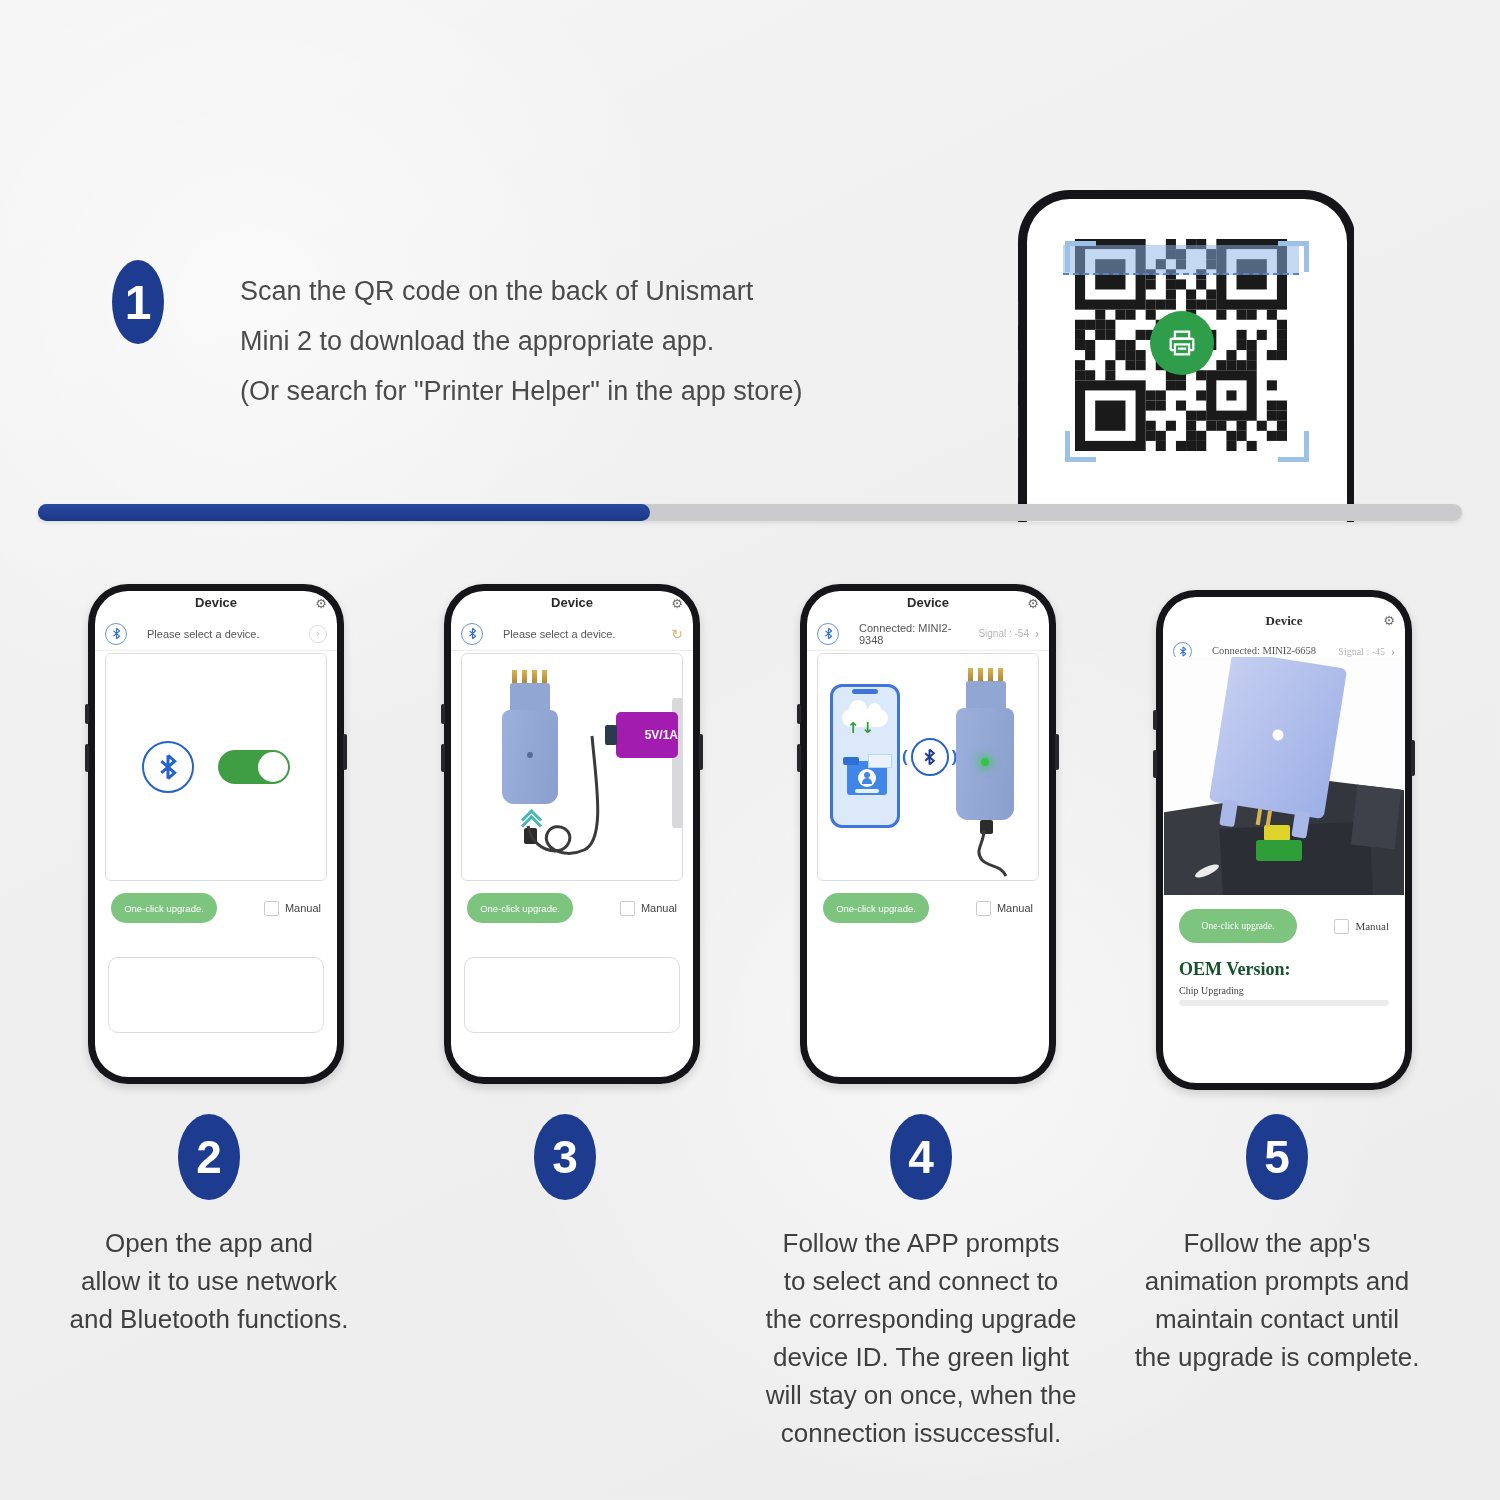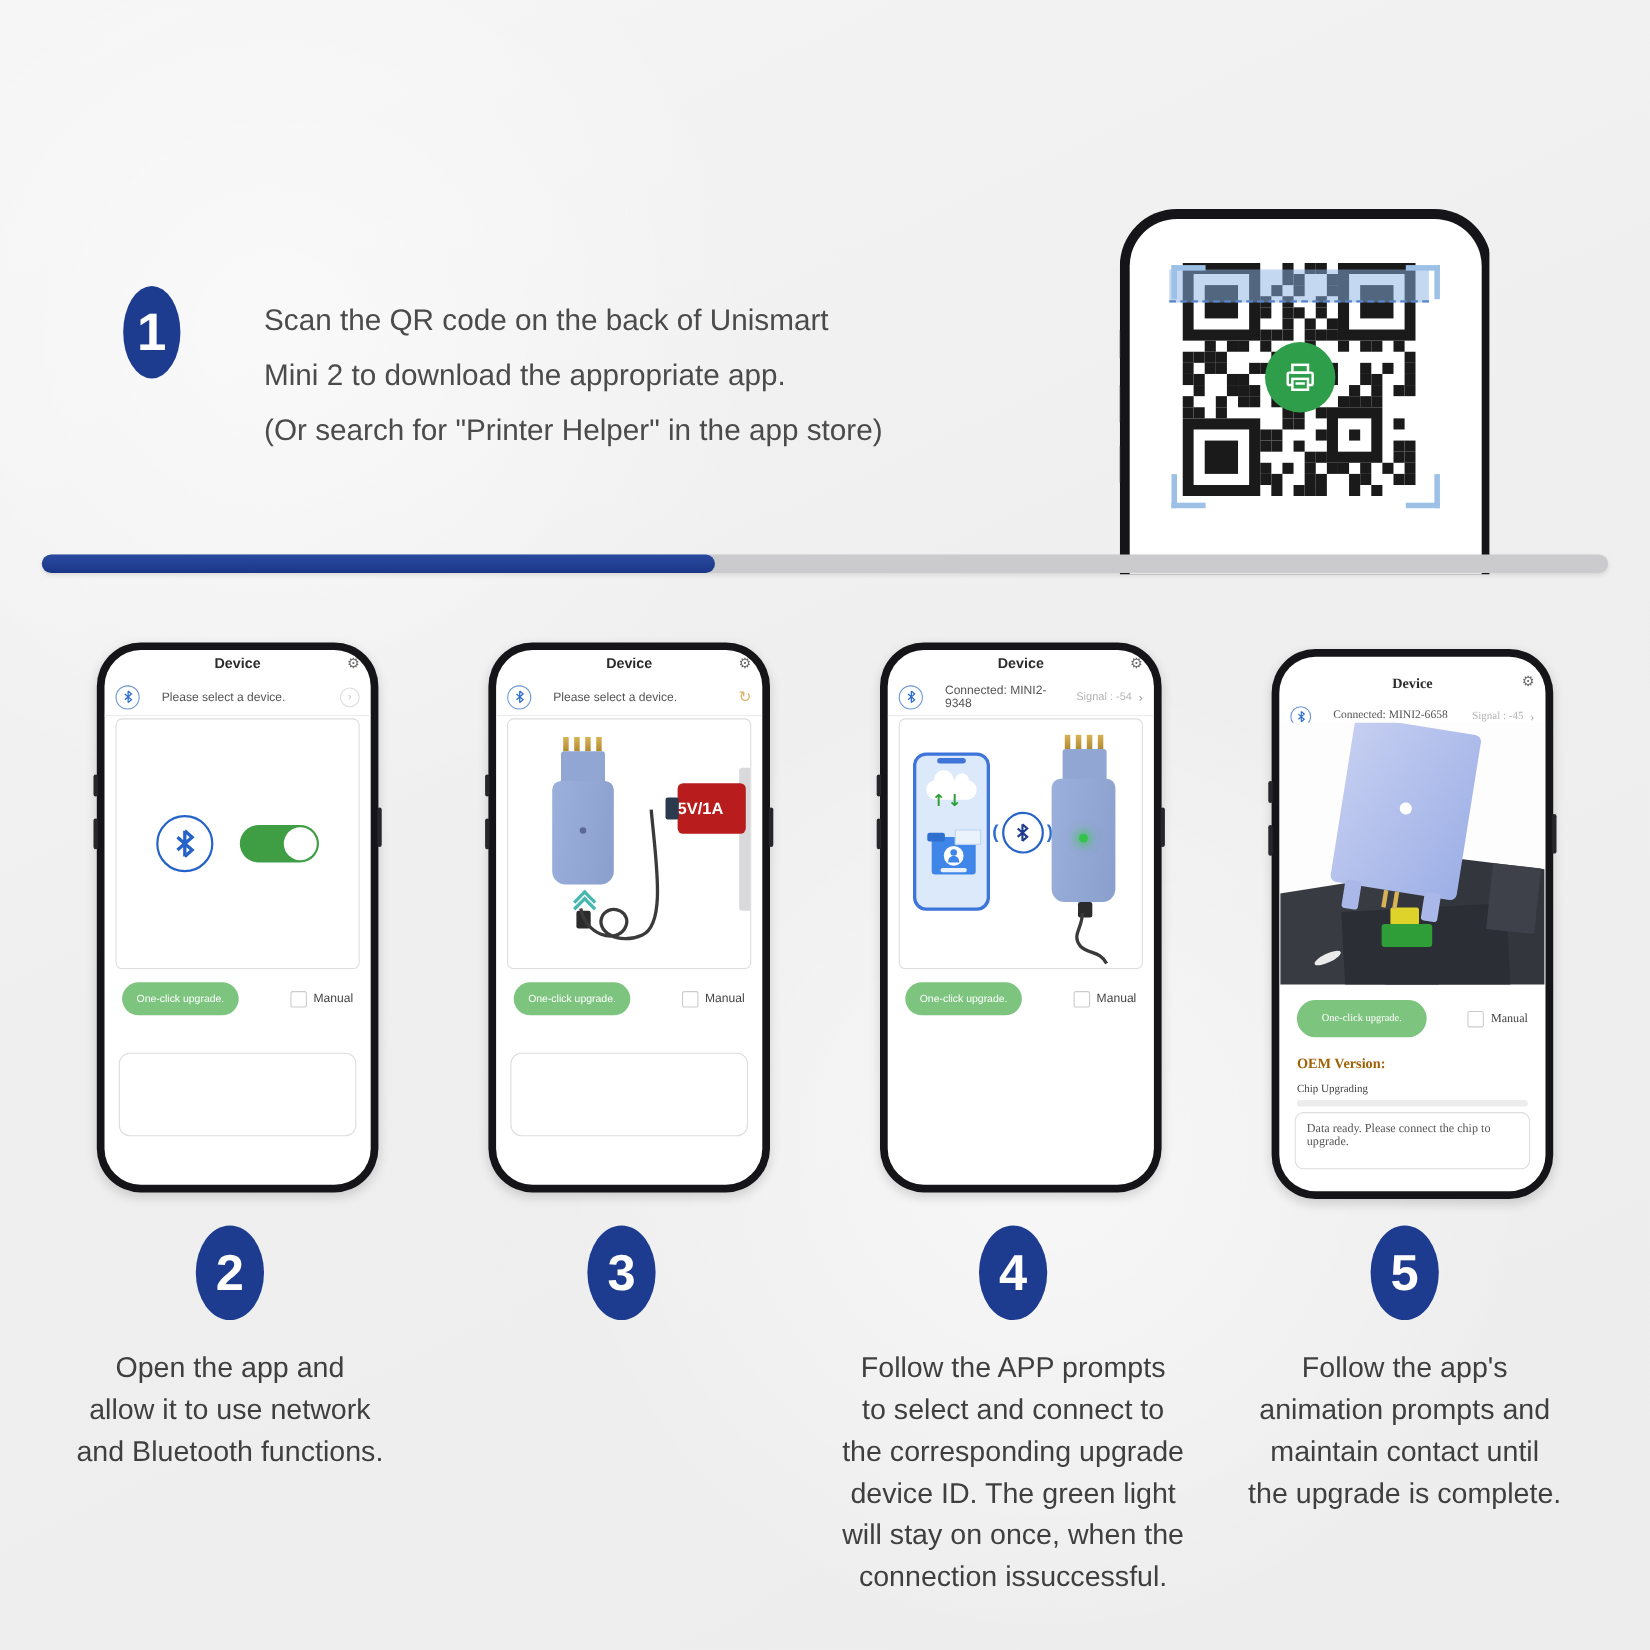--- a/index.html
+++ b/index.html
@@ -74,22 +74,22 @@
   .toggle .knob{position:absolute;right:2px;top:2px;width:30px;height:30px;border-radius:50%;background:#fff;}
   
   .dongle{position:absolute;}
   .pin{position:absolute;width:5px;height:13px;background:linear-gradient(#d8b356,#b08a30);top:0;}
   .cap{position:absolute;top:13px;background:#92a6d3;border-radius:3px 3px 0 0;}
   .dbody{position:absolute;background:linear-gradient(100deg,#9cb0dc,#8a9fcd);border-radius:8px 8px 12px 12px;}
   .led{position:absolute;width:8px;height:8px;border-radius:50%;}
   .chevs span{position:absolute;width:12px;height:12px;border-left:3px solid #46b8b0;border-top:3px solid #46b8b0;
     transform:rotate(45deg);}
   .usb{position:absolute;width:13px;height:16px;background:#2b2b2b;border-radius:2px;}
-  .adapter{position:absolute;background:#b91c1c;border-radius:5px;color:#fff;font-weight:bold;font-size:15px;
-    display:flex;align-items:center;justify-content:flex-start;z-index:2;}
+  .adapter{position:absolute;background:#a21caf;border-radius:5px;color:#fff;font-weight:bold;font-size:12px;
+    display:flex;align-items:center;justify-content:flex-end;z-index:2;}
   .adapter::before{content:"";position:absolute;left:-11px;width:12px;height:20px;background:#2c3a4e;border-radius:2px;}
   .outlet{position:absolute;background:#d9d9db;border-radius:3px;z-index:1;}
   .cablesvg{position:absolute;left:0;top:0;z-index:1;}
   
   .miniphone{position:absolute;left:12px;top:30px;width:64px;height:138px;border:3px solid #3f74d9;
     border-radius:12px;background:#dbe9fa;}
   .notch{position:absolute;left:50%;transform:translateX(-50%);top:2px;width:26px;height:5px;background:#3f74d9;border-radius:3px;}
   .cloud{position:absolute;left:9px;top:22px;width:46px;height:18px;background:#fff;border-radius:10px;}
   .cloud::before{content:"";position:absolute;left:7px;top:-9px;width:18px;height:18px;background:#fff;border-radius:50%;}
   .cloud::after{content:"";position:absolute;right:7px;top:-6px;width:13px;height:13px;background:#fff;border-radius:50%;}
@@ -115,21 +115,21 @@
     background:linear-gradient(115deg,#c6cff1,#9dafe6);transform:rotate(9deg);z-index:3;}
   .p5dev .dot{position:absolute;left:50%;top:50%;transform:translate(-50%,-50%);width:11px;height:11px;border-radius:50%;background:#fff;}
   .p5dev .foot{position:absolute;bottom:-22px;width:15px;height:26px;background:#a9b8e8;border-radius:3px;}
   .p5dev .pinp{position:absolute;bottom:-16px;width:4px;height:16px;background:#d8b356;}
   .chip-y{position:absolute;left:100px;top:168px;width:26px;height:16px;background:#ddd32a;border-radius:2px;z-index:2;}
   .chip-g{position:absolute;left:92px;top:183px;width:46px;height:21px;background:#2f9e38;border-radius:3px;z-index:2;}
   .slash{position:absolute;left:30px;bottom:20px;width:26px;height:8px;background:#fff;border-radius:50%;
     transform:rotate(-25deg);z-index:3;opacity:.9;}
   .p5controls{position:absolute;left:16px;right:16px;top:312px;display:flex;align-items:center;}
   .p5pill{width:118px;height:34px;border-radius:18px;}
-  .oem{position:absolute;left:16px;top:362px;font-size:13px;font-weight:bold;color:#a16207;}
+  .oem{position:absolute;left:16px;top:362px;font-size:18px;font-weight:bold;color:#14532d;}
   .chiprow{position:absolute;left:16px;right:16px;top:388px;}
   .chiplabel{font-size:10px;color:#444;}
   .chiptrack{margin-top:4px;height:6px;background:#ececec;border-radius:3px;}
   .p5box{position:absolute;left:14px;right:14px;top:414px;height:52px;border:1px solid #ddd;border-radius:8px;
     padding:8px 10px;font-size:11px;color:#555;box-sizing:border-box;}
 </style>
 </head>
 <body>
 
 <div class="canvas">
@@ -526,21 +526,20 @@
           <span class="manual">
             <span class="checkbox"></span>
             <span class="manual-label serif">Manual</span>
           </span>
         </div>
         <div class="oem serif">OEM Version:</div>
         <div class="chiprow">
           <div class="chiplabel serif">Chip Upgrading</div>
           <div class="chiptrack"></div>
         </div>
-        <div class="p5box serif">Data ready. Please connect the chip to upgrade.</div>
       </div>
     </div>
     <div class="num-ellipse step-num">
       <span>5</span>
     </div>
     <div class="step-desc">Follow the app's
 animation prompts and
 maintain contact until
 the upgrade is complete.</div>
   </div>

